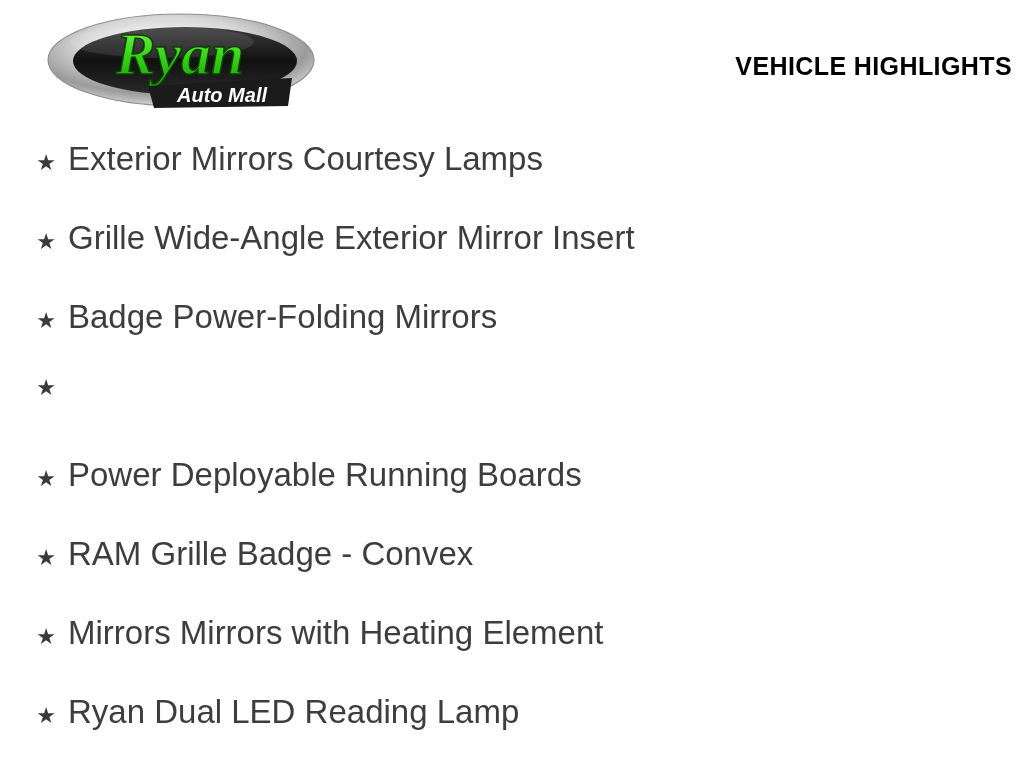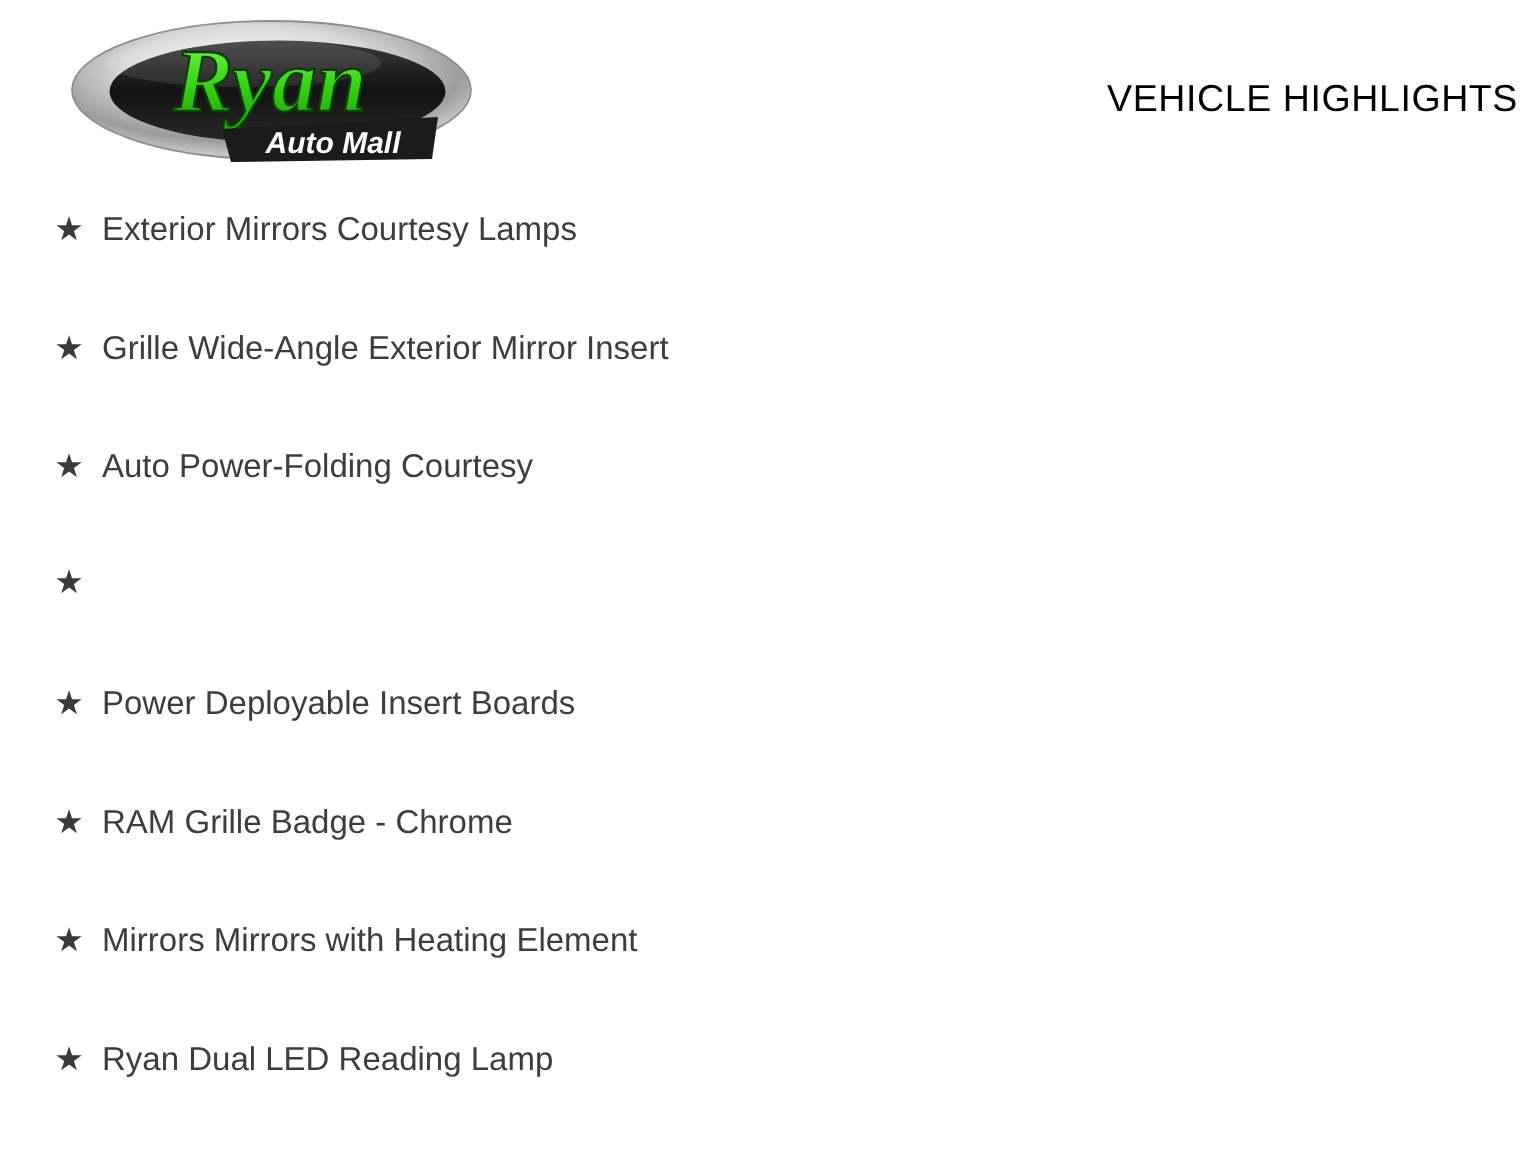--- a/index.html
+++ b/index.html
@@ -33,21 +33,21 @@
     width: 278px;
     height: 112px;
   }
   .logo svg { display: block; }
 
   .doc-title {
     position: absolute;
     right: 36px;
     top: 52px;
     font-size: 25px;
-    font-weight: normal;
+    font-weight: bold;
     letter-spacing: 0.4px;
     color: #000000;
     white-space: nowrap;
   }
 
   
   .highlights {
     position: absolute;
     left: 0;
     top: 140px;
@@ -63,21 +63,21 @@
   }
   .bullet-star {
     width: 44px;
     text-align: center;
     flex: 0 0 44px;
     font-size: 22px;
     line-height: 1;
     color: #3a3a3a;
   }
   .highlight-text {
-    font-size: 22px;
+    font-size: 33px;
     color: #3d3d3d;
     white-space: nowrap;
     text-align: center;
   }
 </style>
 </head>
 <body>
 
 <div class="page">
 
@@ -125,32 +125,32 @@
     <li class="highlight-row">
       <span class="bullet-star">★</span>
       <span class="highlight-text">Exterior Mirrors Courtesy Lamps</span>
     </li>
     <li class="highlight-row">
       <span class="bullet-star">★</span>
       <span class="highlight-text">Grille Wide-Angle Exterior Mirror Insert</span>
     </li>
     <li class="highlight-row">
       <span class="bullet-star">★</span>
-      <span class="highlight-text">Auto Power-Folding Courtesy</span>
+      <span class="highlight-text">Badge Power-Folding Mirrors</span>
     </li>
     <li class="highlight-row">
       <span class="bullet-star">★</span>
     </li>
     <li class="highlight-row">
       <span class="bullet-star">★</span>
-      <span class="highlight-text">Power Deployable Insert Boards</span>
+      <span class="highlight-text">Power Deployable Running Boards</span>
     </li>
     <li class="highlight-row">
       <span class="bullet-star">★</span>
-      <span class="highlight-text">RAM Grille Badge - Chrome</span>
+      <span class="highlight-text">RAM Grille Badge - Convex</span>
     </li>
     <li class="highlight-row">
       <span class="bullet-star">★</span>
       <span class="highlight-text">Mirrors Mirrors with Heating Element</span>
     </li>
     <li class="highlight-row">
       <span class="bullet-star">★</span>
       <span class="highlight-text">Ryan Dual LED Reading Lamp</span>
     </li>
   </ul>

